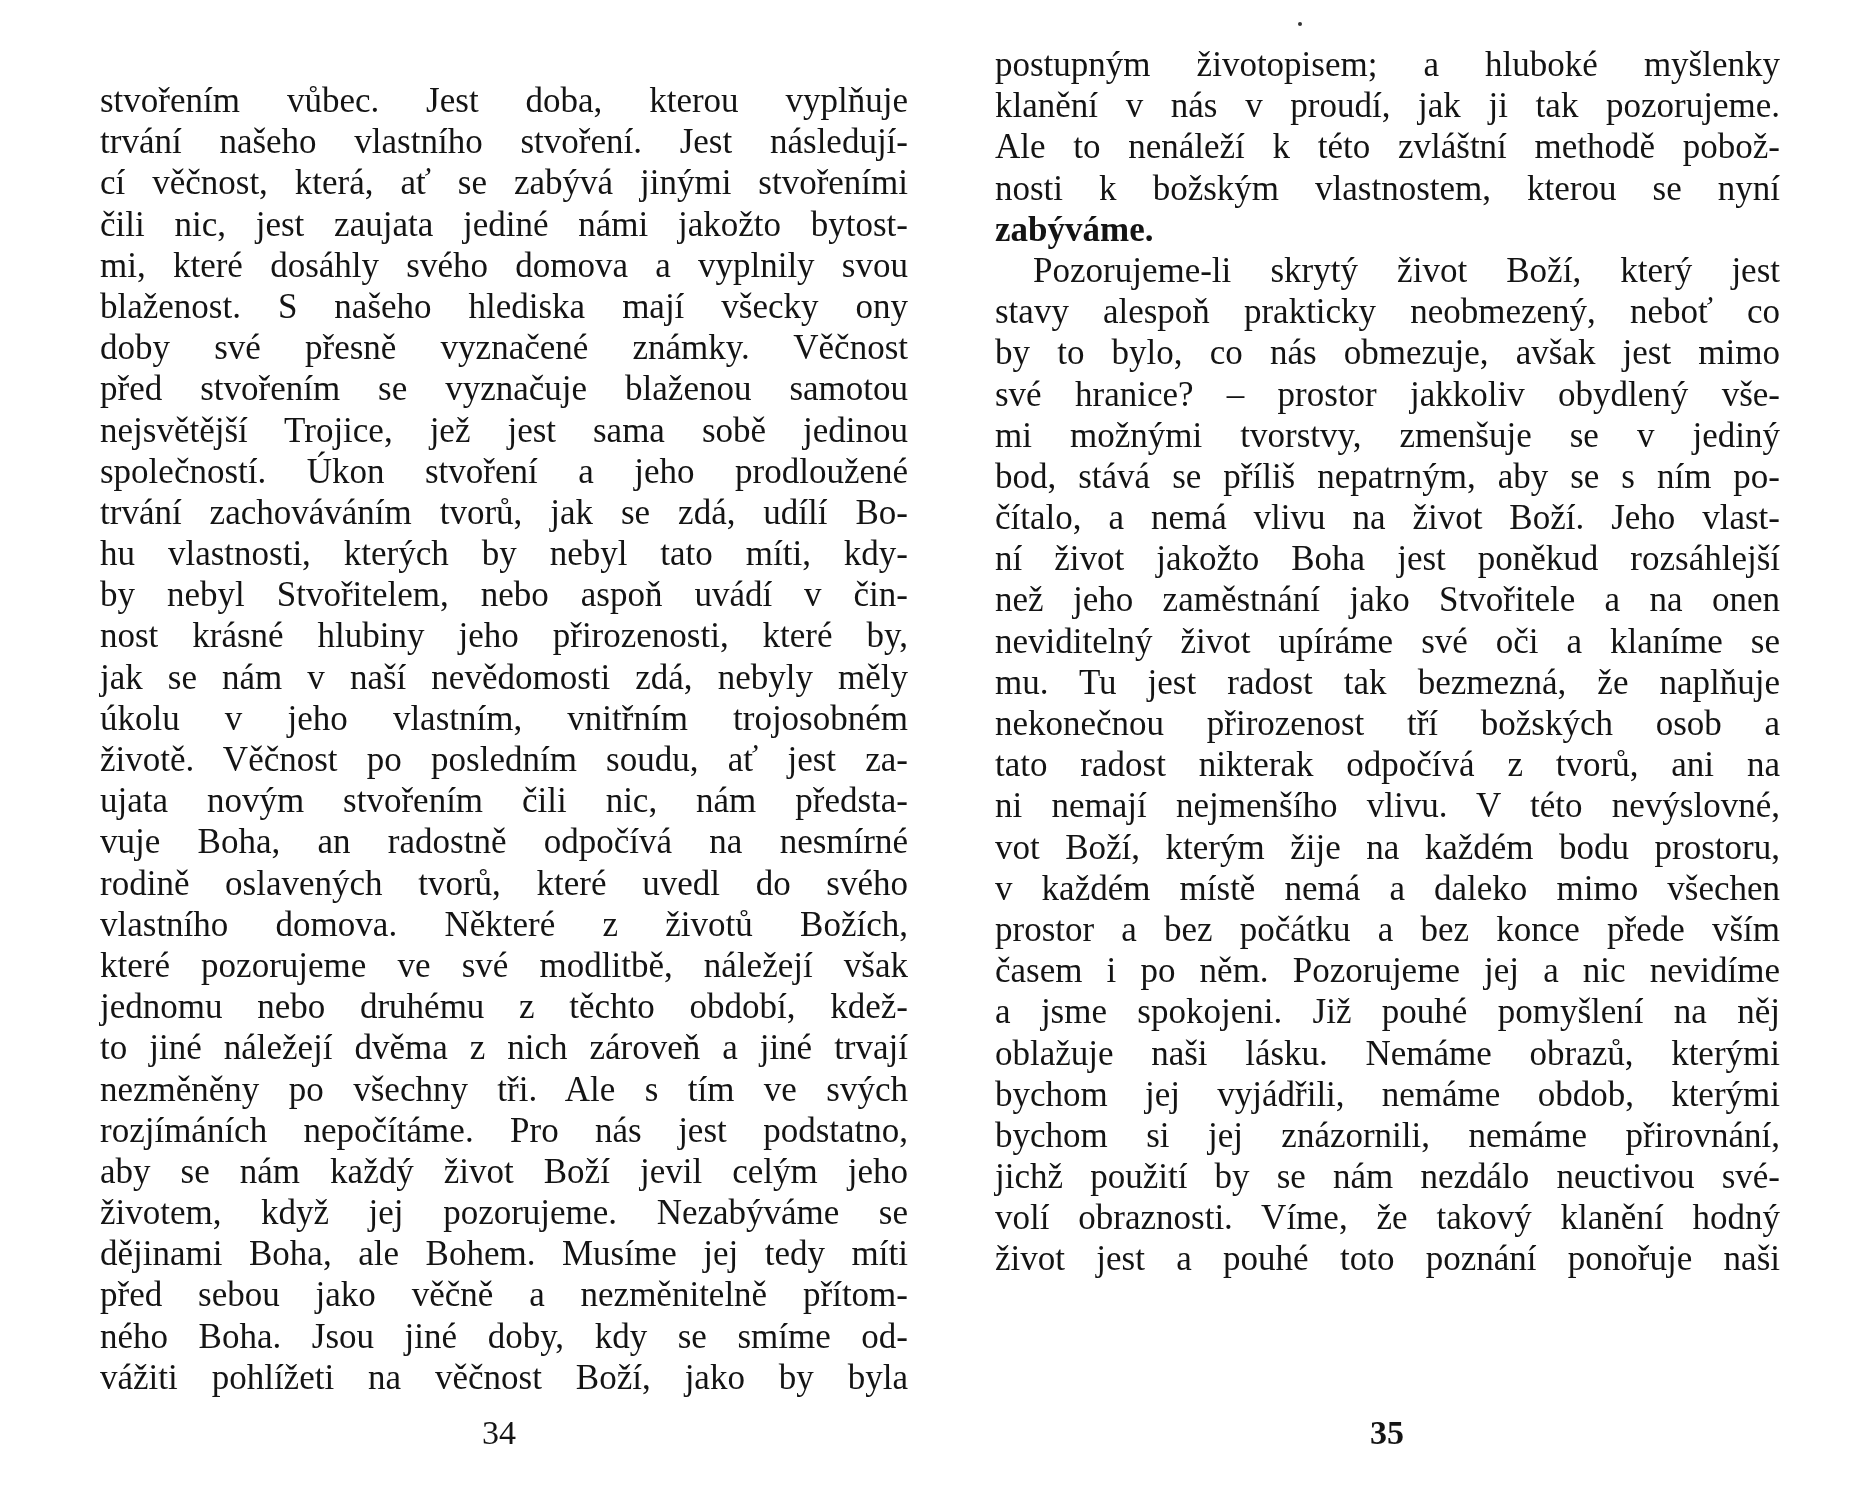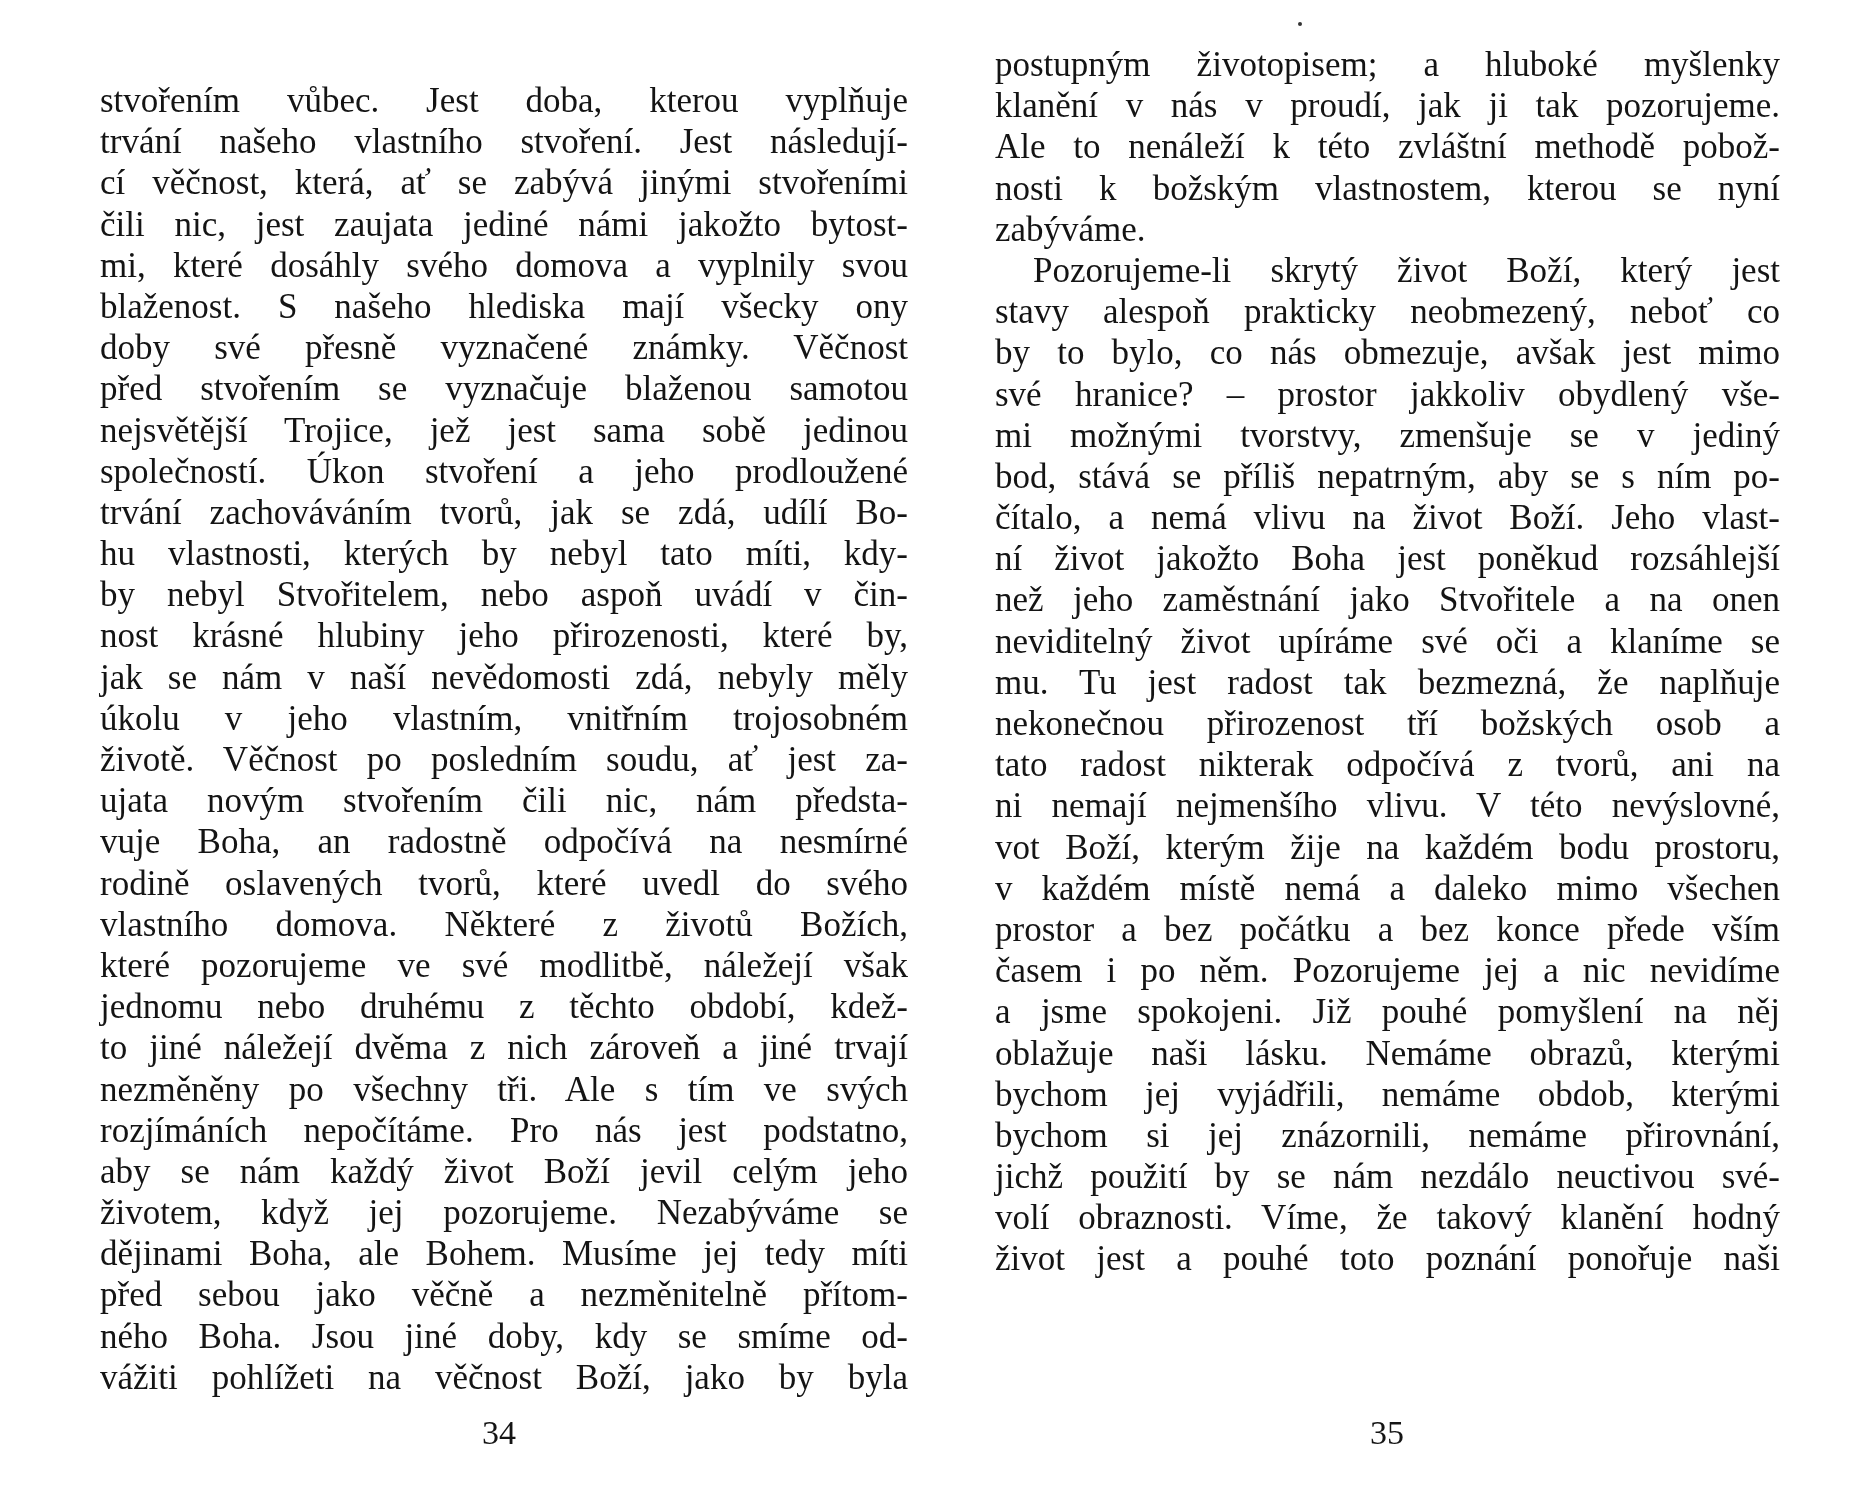--- a/index.html
+++ b/index.html
@@ -3,25 +3,25 @@
 <meta charset="utf-8">
 <style>
   html, body { margin:0; padding:0; background:#fff; }
   body { width:1850px; height:1500px; position:relative; overflow:hidden;
          font-family:"Liberation Serif","DejaVu Serif",serif; color:#141414; }
   .page { position:absolute; top:44px; }
   .page.left { left:100px; width:808px;margin-top:36px; }
   .page.right { left:995px; width:785px; }
   .line { display:block; height:41.2px; line-height:41.2px; font-size:35px;
           white-space:nowrap; text-align:justify; text-align-last:justify; }
-  .line.last { text-align-last:left; }
+  .line.last { text-align-last:left;font-weight:bold; }
   .line.indent { padding-left:38px; }
   .pnum { position:absolute; top:1413px; font-size:34px; line-height:40px; }
   .pnum.left { left:482px; }
-  .pnum.right { left:1370px; }
+  .pnum.right { left:1370px;font-weight:bold; }
   .dot { position:absolute; left:1298px; top:22px; width:4px; height:4px; background:#333; border-radius:50%; }
 </style>
 </head>
 <body>
 
 <div>
   <span class="dot"></span>
 
   <div class="page left" id="page-left">
       <span class="line">stvořením vůbec. Jest doba, kterou vyplňuje</span>

